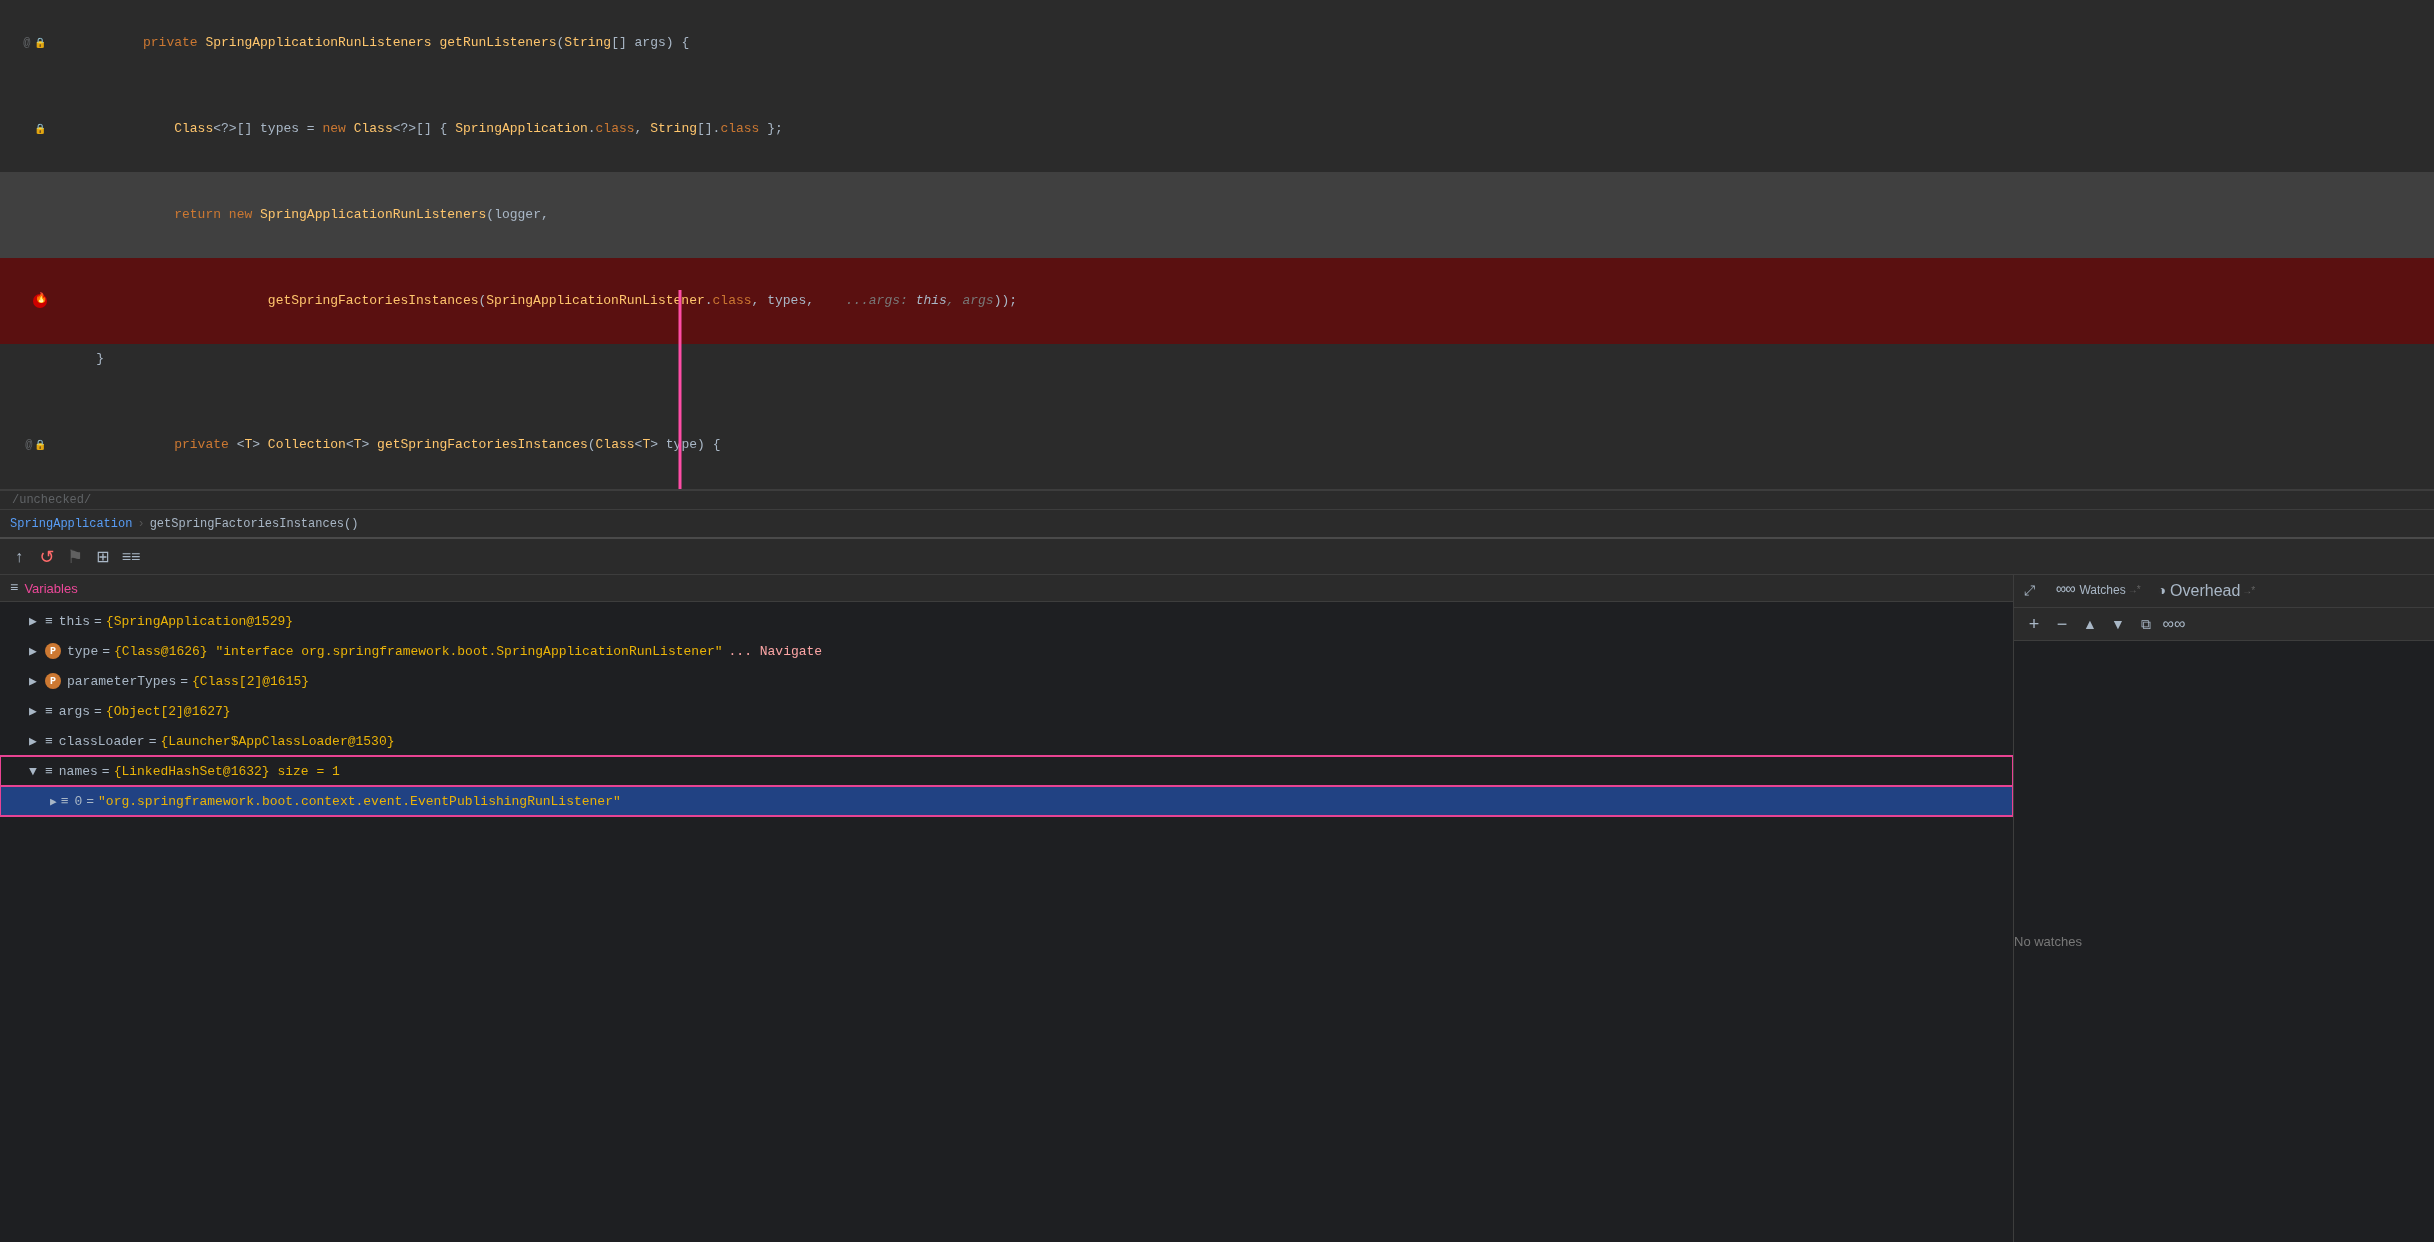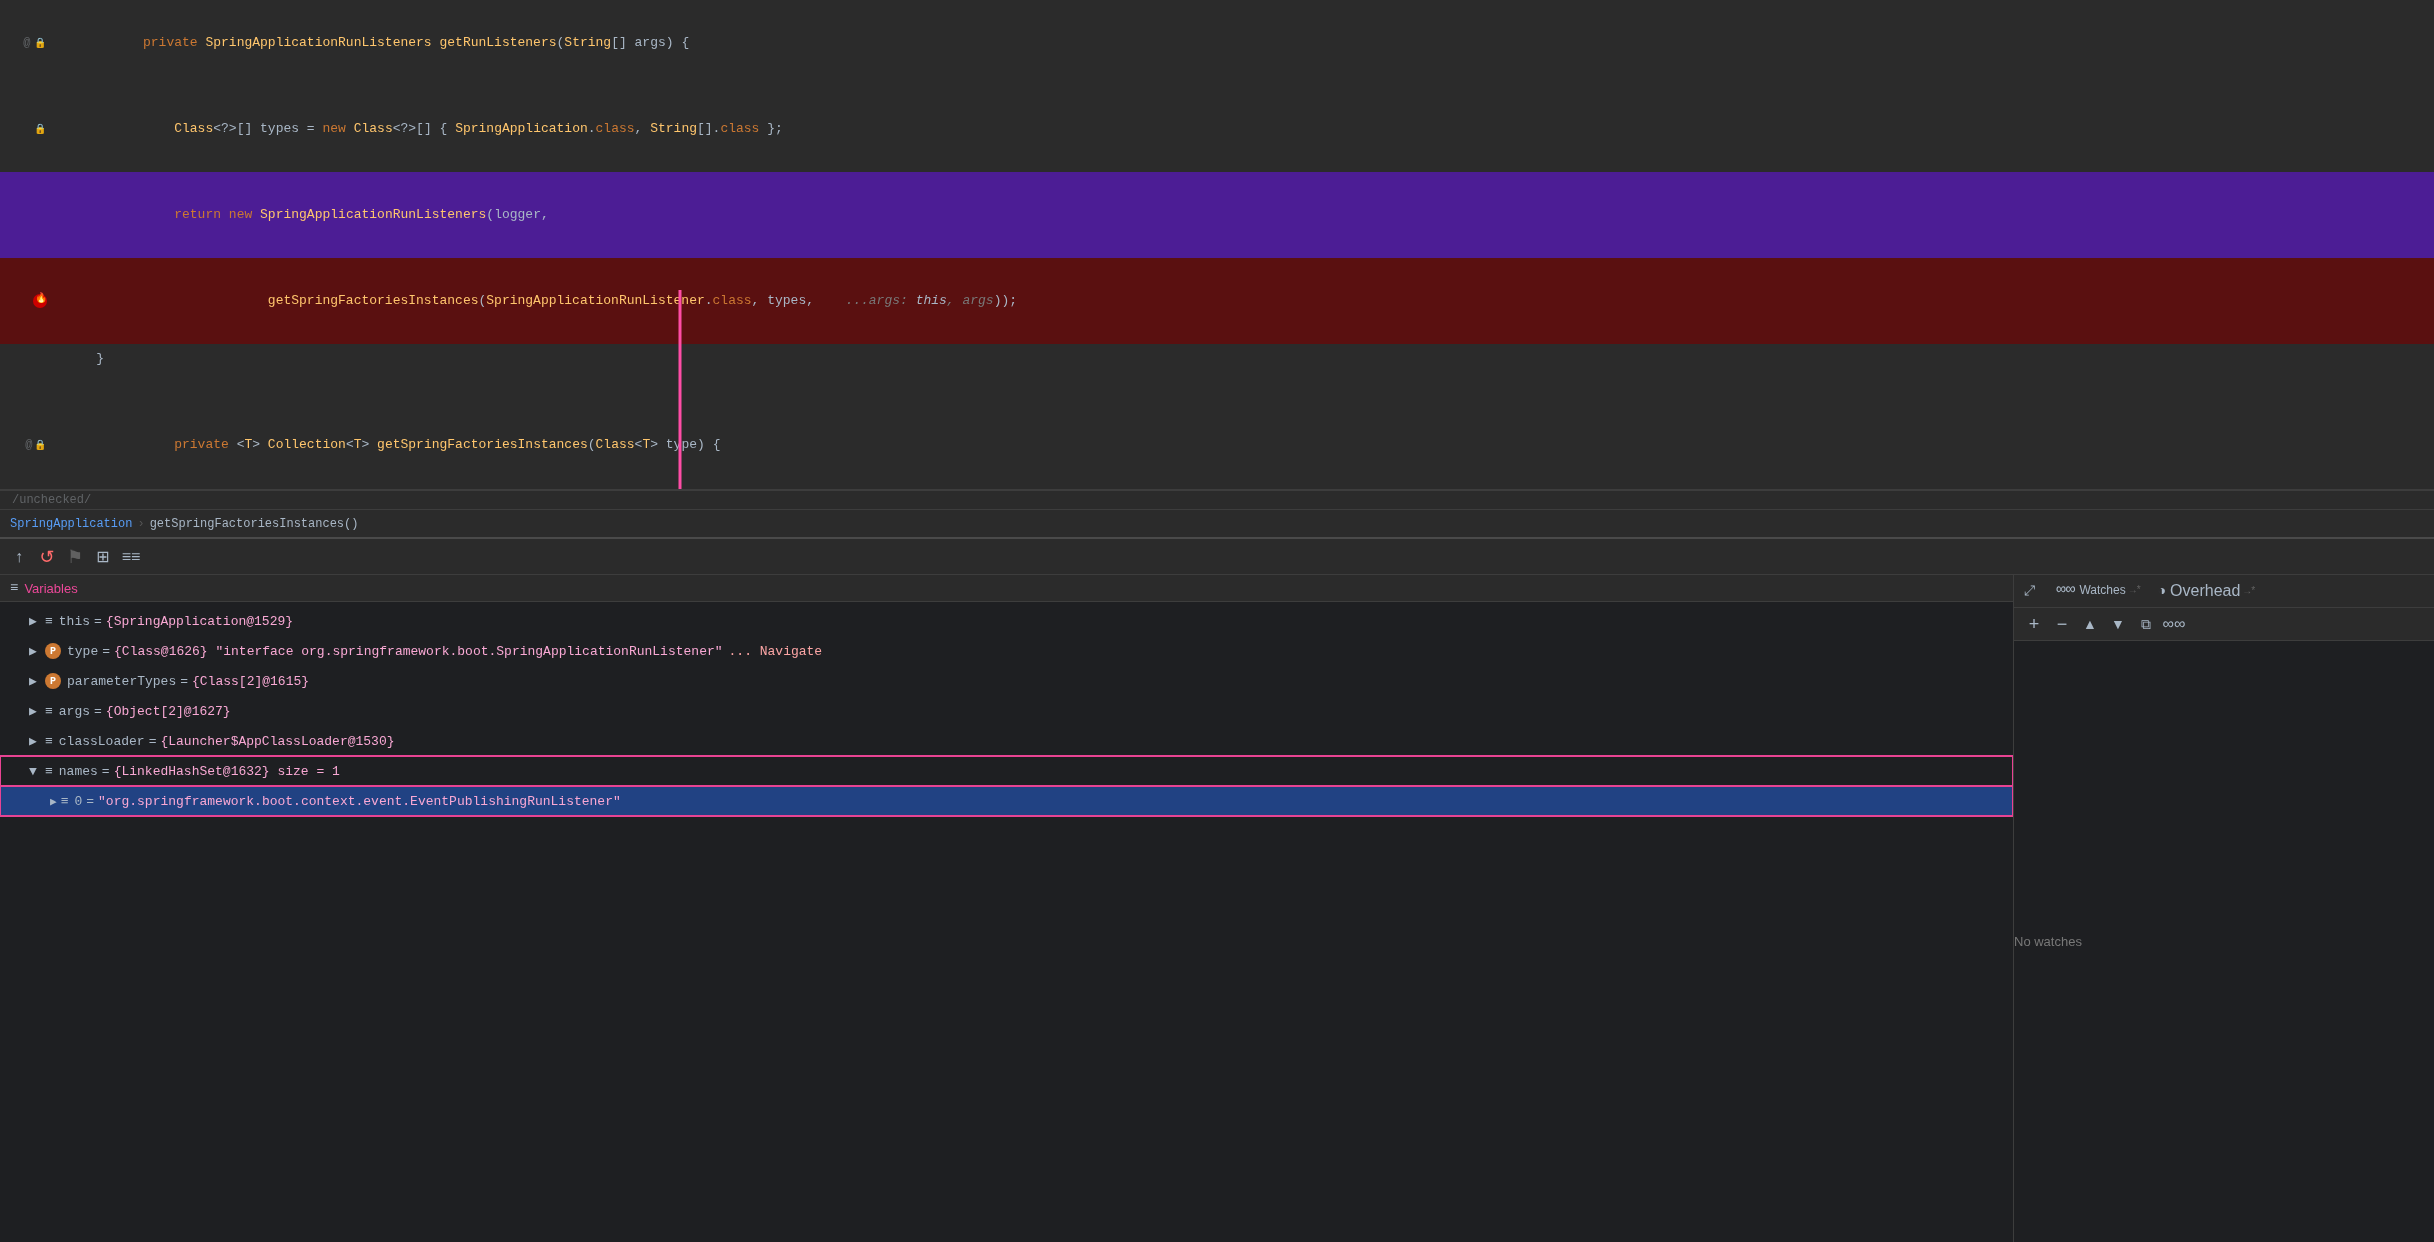--- a/index.html
+++ b/index.html
@@ -118,21 +118,21 @@
       height: 16px;
       display: inline-flex;
       align-items: center;
       justify-content: center;
       margin-right: 4px;
       color: #a9b7c6;
     }
 
     .var-name { color: #a9b7c6; }
     .var-eq { color: #a9b7c6; margin: 0 4px; }
-    .var-value { color: #f9a8d4; }
+    .var-value { color: #eab308; }
     .var-nav { color: #fca5a5; margin-left: 6px; cursor: pointer; }
 
     .right-tab {
       color: #787878;
       cursor: pointer;
       display: flex;
       align-items: center;
       gap: 4px;
       padding: 4px 0;
     }
@@ -161,21 +161,21 @@
 
       <div class="code-line" style="background:#2b2b2b;">
         <div class="gutter">
           <span style="color:#606366;font-size:10px;">🔒</span>
         </div>
         <div class="code-text">
           &nbsp;&nbsp;&nbsp;&nbsp;<span class="cls">Class</span>&lt;?&gt;[] <span class="var">types</span> = <span class="kw">new</span> <span class="cls">Class</span>&lt;?&gt;[] { <span class="cls">SpringApplication</span>.<span class="kw">class</span>, <span class="cls">String</span>[].<span class="kw">class</span> };
         </div>
       </div>
 
-      <div class="code-line" style="background:#4c1d95;">
+      <div class="code-line" style="background:#404040;">
         <div class="gutter"></div>
         <div class="code-text">
           &nbsp;&nbsp;&nbsp;&nbsp;<span class="kw">return</span> <span class="kw">new</span> <span class="cls">SpringApplicationRunListeners</span>(<span class="var">logger</span>,
         </div>
       </div>
 
       <div class="code-line" style="background:#5a1010;">
         <div class="gutter" style="display:flex;align-items:center;gap:2px;">
           <span style="display:inline-block;width:14px;height:14px;background:#cc0000;border-radius:50%;position:relative;">
             <span style="position:absolute;top:-2px;left:2px;font-size:10px;">🔥</span>

